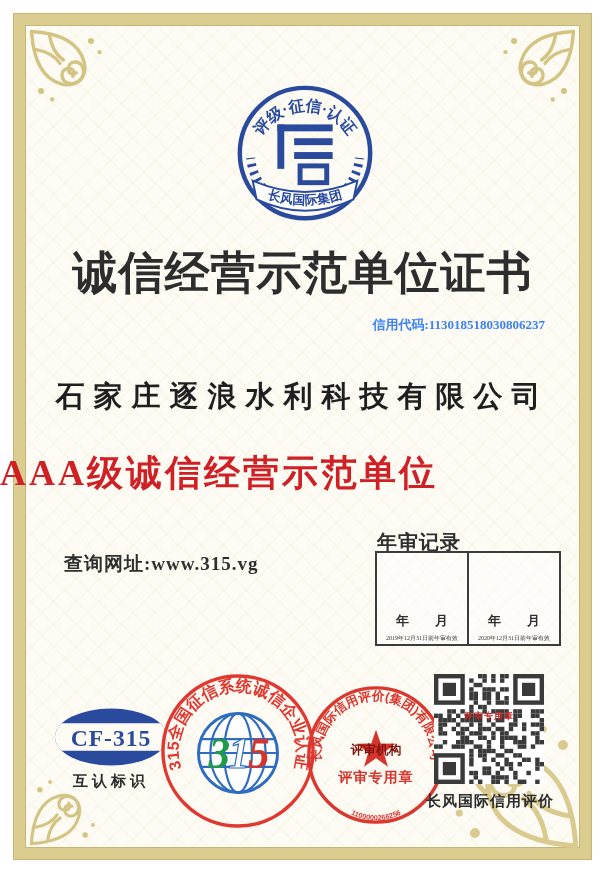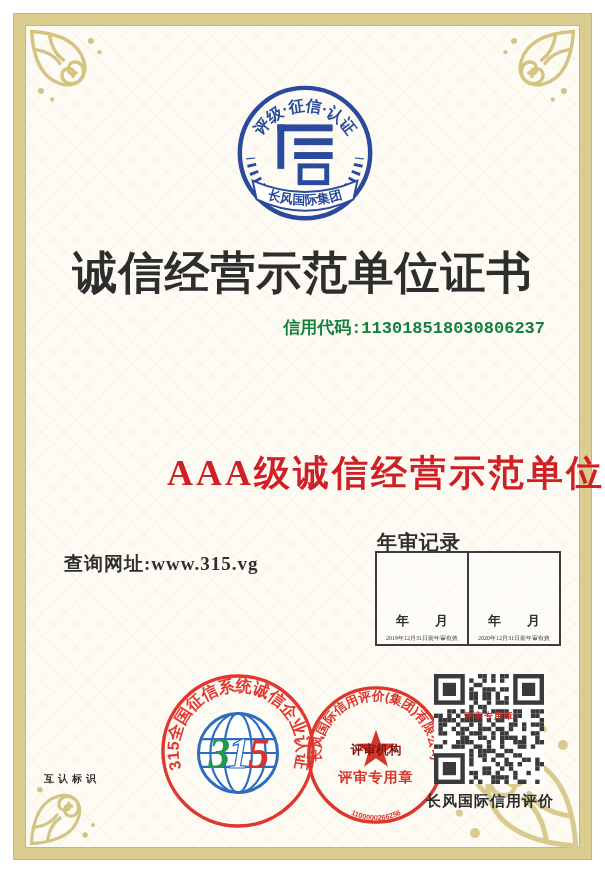--- a/index.html
+++ b/index.html
@@ -13,41 +13,41 @@
   .orn{position:absolute;color:#d4c484;}
   .orn svg{display:block;width:100%;height:100%;}
   .orn-tl{left:29px;top:29px;width:86px;height:86px;}
   .orn-tr{right:29px;top:29px;width:86px;height:86px;transform:scaleX(-1);}
   .orn-bl{left:29px;bottom:27px;width:78px;height:78px;transform:scaleY(-1);}
   .orn-br{right:25px;bottom:23px;width:142px;height:142px;transform:scale(-1,-1);color:#d9cb90;}
   .emblem{position:absolute;left:221px;top:78px;width:168px;height:158px;}
   .title{position:absolute;left:0;right:0;top:243px;text-align:center;
          font-family:Liberation Serif, serif;font-weight:bold;
          font-size:45px;color:#2d2d2d;letter-spacing:1px;}
-  .credit{position:absolute;right:60px;top:316px;font-family:Liberation Mono, monospace;
-          font-weight:bold;font-size:17px;color:#15803d;}
+  .credit{position:absolute;right:60px;top:316px;font-family:Liberation Serif, serif;
+          font-weight:bold;font-size:13px;color:#3b82f6;}
   .company{position:absolute;left:0;right:0;top:377px;text-align:center;
            font-family:"Liberation Sans", sans-serif;font-weight:bold;font-size:29px;
            letter-spacing:9px;color:#1f1f1f;}
-  .award{position:absolute;left:0;right:0;top:449px;text-align:right;font-weight:bold;
+  .award{position:absolute;left:0;right:0;top:449px;text-align:left;font-weight:bold;
          font-size:36px;color:#cf2026;letter-spacing:3px;}
   .details{position:absolute;left:64px;top:545px;}
   .detail-line{font-weight:bold;font-size:19px;color:#2f2f2f;line-height:37px;letter-spacing:1px;}
   .ar-title{position:absolute;left:377px;top:529px;font-weight:bold;font-size:20px;color:#2f2f2f;letter-spacing:1px;}
   .ar-box{position:absolute;left:375px;top:551px;width:182px;height:91px;border:2px solid #3c3c3c;
           display:flex;background:rgba(255,255,255,.35);}
   .ar-cell{flex:1;position:relative;}
   .ar-cell:first-child{border-right:2px solid #3c3c3c;}
   .ar-ym{position:absolute;bottom:14px;left:0;right:0;display:flex;justify-content:center;gap:26px;
          font-weight:bold;font-size:13px;color:#2f2f2f;}
   .ar-note{position:absolute;bottom:1px;left:0;right:0;text-align:center;font-size:7px;color:#333;
            white-space:nowrap;transform:scale(.86);transform-origin:center;}
   .cf315{position:absolute;left:52px;top:706px;width:118px;height:62px;}
-  .cf315-cap{position:absolute;left:44px;top:772px;width:134px;font-weight:bold;
-             font-size:10px;color:#2c2c2c;letter-spacing:4px;}
+  .cf315-cap{position:absolute;left:44px;top:772px;width:134px;text-align:center;font-weight:bold;
+             font-size:15px;color:#2c2c2c;letter-spacing:4px;}
   .globe-stamp{position:absolute;left:159px;top:672px;width:158px;height:158px;}
   .review-stamp{position:absolute;left:303px;top:682px;width:146px;height:146px;}
   .qr-wrap{position:absolute;left:434px;top:674px;width:110px;height:110px;background:#fff;}
   .qr-overlay{position:absolute;left:0;right:0;top:36px;text-align:center;font-size:9px;
               font-weight:bold;color:#c42a28;letter-spacing:1px;}
   .qr-cap{position:absolute;left:420px;top:792px;width:140px;text-align:center;font-weight:bold;
           font-size:15px;color:#2c2c2c;letter-spacing:1px;}
 </style>
 </head>
 <body>
@@ -145,20 +145,21 @@
       </g>
       <path d="M32,104 Q85,127 138,104 L134,123 Q85,146 36,123 Z" fill="#ffffff" stroke="#2a4a9d" stroke-width="2"></path>
       <text font-family="Liberation Sans, sans-serif" font-size="13" font-weight="bold" fill="#2a4a9d">
         <textPath href="#arcBanner" startOffset="50%" text-anchor="middle">长风国际集团</textPath>
       </text>
     </svg>
   </div>
 
   <div class="title">诚信经营示范单位证书</div>
   <div class="credit">信用代码:113018518030806237</div>
+  <div class="company">石家庄逐浪水利科技有限公司</div>
   <div class="award">AAA级诚信经营示范单位</div>
 
   <div class="details">
     <div class="detail-line">查询网址:www.315.vg</div>
   </div>
 
   <div class="ar-title">年审记录</div>
   <div class="ar-box">
     <div class="ar-cell">
       <div class="ar-ym">
@@ -169,20 +170,34 @@
     </div>
     <div class="ar-cell">
       <div class="ar-ym">
         <span>年</span>
         <span>月</span>
       </div>
       <div class="ar-note">2020年12月31日前年审有效</div>
     </div>
   </div>
 
+  <div class="cf315">
+    <svg viewBox="0 0 120 62" width="118" height="62">
+      <defs>
+          <clipPath id="ovalClip">
+            <ellipse cx="60" cy="31" rx="57" ry="29"></ellipse>
+          </clipPath>
+        </defs>
+      <ellipse cx="60" cy="31" rx="57" ry="29" fill="#2a4a9d"></ellipse>
+      <g clip-path="url(#ovalClip)">
+          <rect x="0" y="17" width="120" height="28" fill="#fdfbf4"></rect>
+        </g>
+      <text x="60" y="40" text-anchor="middle" font-family="Liberation Serif, serif" font-size="24" font-weight="bold" fill="#2a4a9d" letter-spacing="1">CF-315</text>
+    </svg>
+  </div>
   <div class="cf315-cap">互认标识</div>
 
   <div class="globe-stamp">
     <svg viewBox="0 0 160 160" width="158" height="158">
       <defs>
           <path id="globeArc" d="M34,118 A60,60 0 1 1 126,118" fill="none"></path>
         </defs>
       <circle cx="80" cy="80" r="76" fill="none" stroke="#e03830" stroke-width="3.5"></circle>
       <text font-family="Liberation Sans, sans-serif" font-size="16.5" font-weight="bold" fill="#e03830">
         <textPath href="#globeArc" startOffset="50%" text-anchor="middle">315全国征信系统诚信企业认证</textPath>

